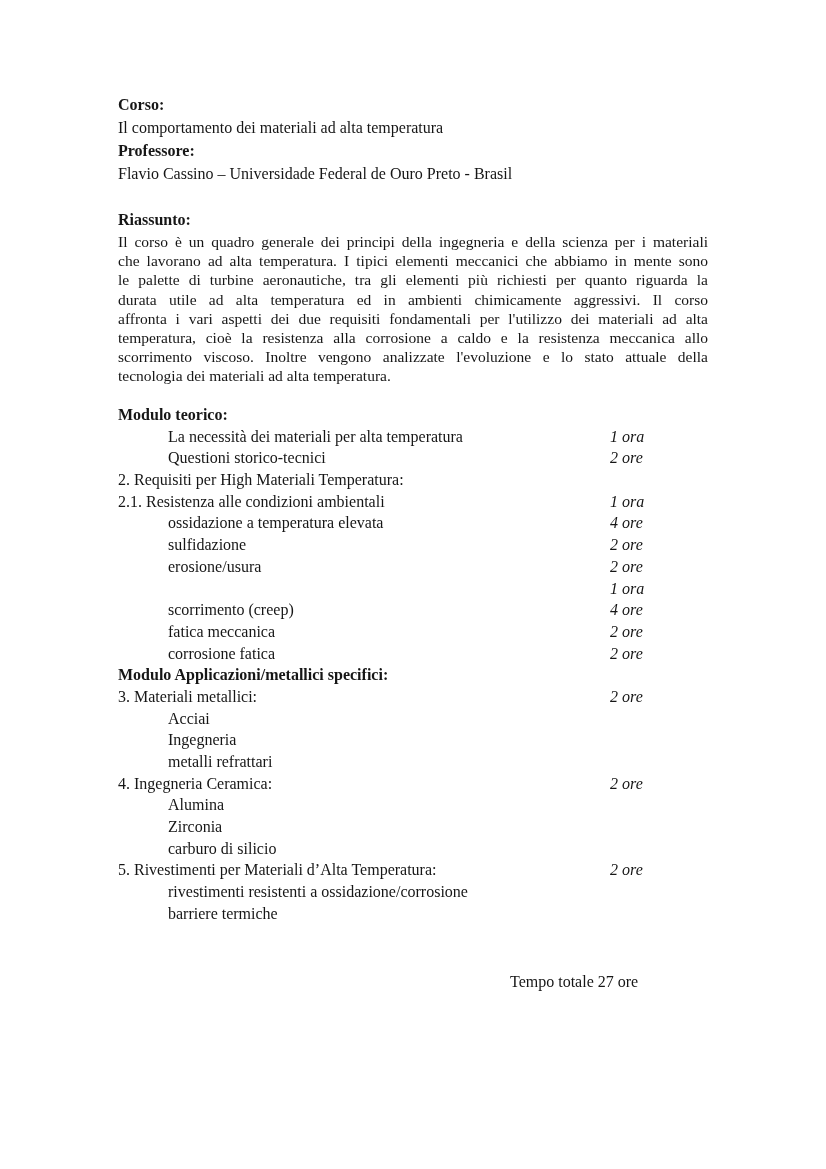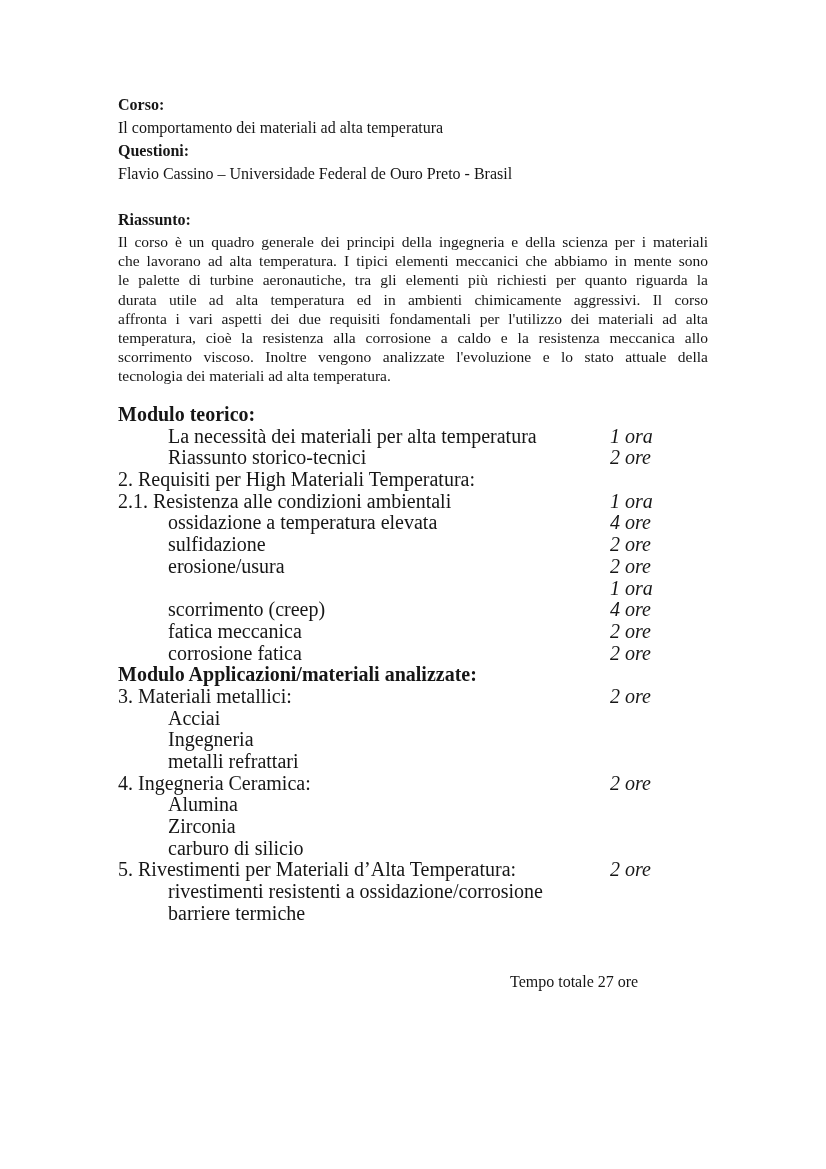--- a/index.html
+++ b/index.html
@@ -39,21 +39,21 @@
   }
   .para-line {
     width: 590px;
     text-align: justify;
     text-align-last: justify;
   }
   .para-line.last { text-align-last: left; }
   
   .schedule-block {
     top: 404px;
-    font-size: 20px;
+    font-size: 16px;
     line-height: 21.7px;
   }
   .row { position: relative; white-space: nowrap; height: 21.7px; }
   .row .row-text { display: inline-block; }
   .row.ind .row-text { padding-left: 50px; }
   .row .row-hours {
     position: absolute;
     left: 492px;
     top: 0;
     font-style: italic;
@@ -73,52 +73,52 @@
   }
 </style>
 </head>
 <body>
 
 <div class="page">
 
   <div class="content header-block">
     <div class="hdr-line bold">Corso:</div>
     <div class="hdr-line">Il comportamento dei materiali ad alta temperatura</div>
-    <div class="hdr-line bold">Questioni:</div>
+    <div class="hdr-line bold">Professore:</div>
     <div class="hdr-line">Flavio Cassino – Universidade Federal de Ouro Preto - Brasil</div>
   </div>
 
   <div class="content summary-block">
     <div class="hdr-line bold">Riassunto:</div>
     <div class="summary-paragraph">
         <div class="para-line">Il corso è un quadro generale dei principi della ingegneria e della scienza per i materiali</div>
         <div class="para-line">che lavorano ad alta temperatura. I tipici elementi meccanici che abbiamo in mente sono</div>
         <div class="para-line">le palette di turbine aeronautiche, tra gli elementi più richiesti per quanto riguarda la</div>
         <div class="para-line">durata utile ad alta temperatura ed in ambienti chimicamente aggressivi. Il corso</div>
         <div class="para-line">affronta i vari aspetti dei due requisiti fondamentali per l'utilizzo dei materiali ad alta</div>
         <div class="para-line">temperatura, cioè la resistenza alla corrosione a caldo e la resistenza meccanica allo</div>
         <div class="para-line">scorrimento viscoso. Inoltre vengono analizzate l'evoluzione e lo stato attuale della</div>
         <div class="para-line last">tecnologia dei materiali ad alta temperatura.</div>
       </div>
   </div>
 
   <div class="content schedule-block">
       <div class="row bold"><span class="row-text">Modulo teorico:</span></div>
       <div class="row ind"><span class="row-text">La necessità dei materiali per alta temperatura</span><span class="row-hours">1 ora</span></div>
-      <div class="row ind"><span class="row-text">Riassunto storico-tecnici</span><span class="row-hours">2 ore</span></div>
+      <div class="row ind"><span class="row-text">Questioni storico-tecnici</span><span class="row-hours">2 ore</span></div>
       <div class="row"><span class="row-text">2. Requisiti per High Materiali Temperatura:</span></div>
       <div class="row"><span class="row-text">2.1. Resistenza alle condizioni ambientali</span><span class="row-hours">1 ora</span></div>
       <div class="row ind"><span class="row-text">ossidazione a temperatura elevata</span><span class="row-hours">4 ore</span></div>
       <div class="row ind"><span class="row-text">sulfidazione</span><span class="row-hours">2 ore</span></div>
       <div class="row ind"><span class="row-text">erosione/usura</span><span class="row-hours">2 ore</span></div>
       <div class="row"><span class="row-hours">1 ora</span></div>
       <div class="row ind"><span class="row-text">scorrimento (creep)</span><span class="row-hours">4 ore</span></div>
       <div class="row ind"><span class="row-text">fatica meccanica</span><span class="row-hours">2 ore</span></div>
       <div class="row ind"><span class="row-text">corrosione fatica</span><span class="row-hours">2 ore</span></div>
-      <div class="row bold"><span class="row-text">Modulo Applicazioni/materiali analizzate:</span></div>
+      <div class="row bold"><span class="row-text">Modulo Applicazioni/metallici specifici:</span></div>
       <div class="row"><span class="row-text">3. Materiali metallici:</span><span class="row-hours">2 ore</span></div>
       <div class="row ind"><span class="row-text">Acciai</span></div>
       <div class="row ind"><span class="row-text">Ingegneria</span></div>
       <div class="row ind"><span class="row-text">metalli refrattari</span></div>
       <div class="row"><span class="row-text">4. Ingegneria Ceramica:</span><span class="row-hours">2 ore</span></div>
       <div class="row ind"><span class="row-text">Alumina</span></div>
       <div class="row ind"><span class="row-text">Zirconia</span></div>
       <div class="row ind"><span class="row-text">carburo di silicio</span></div>
       <div class="row"><span class="row-text">5. Rivestimenti per Materiali d’Alta Temperatura:</span><span class="row-hours">2 ore</span></div>
       <div class="row ind"><span class="row-text">rivestimenti resistenti a ossidazione/corrosione</span></div>

